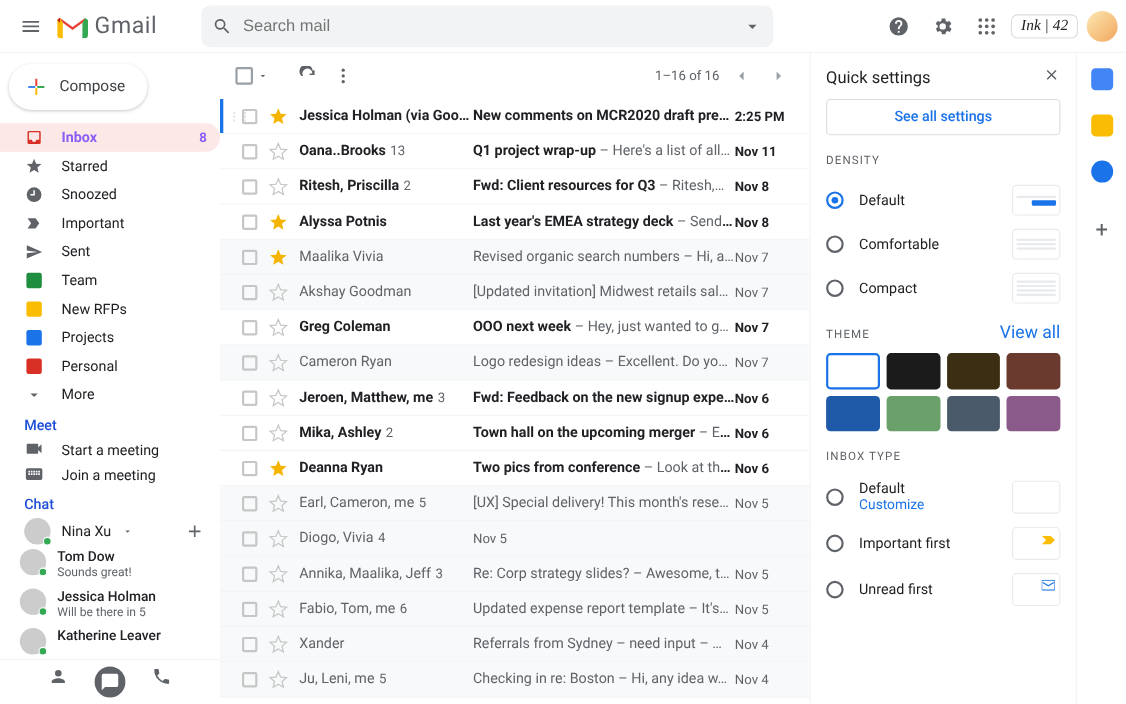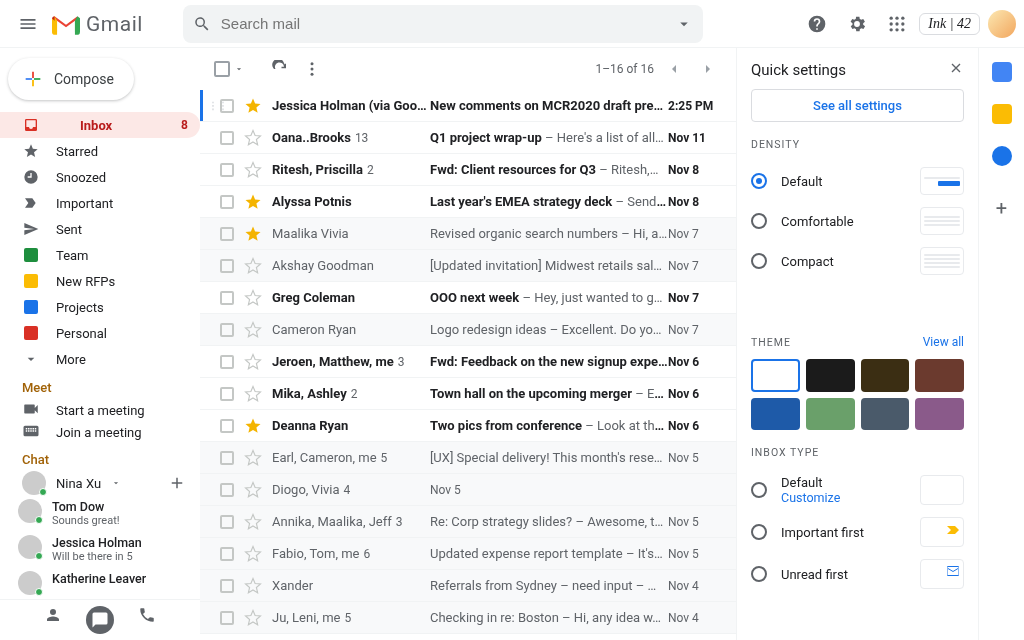--- a/index.html
+++ b/index.html
@@ -20,27 +20,27 @@
   .header-icon { width: 36px; height: 36px; display: flex; align-items: center; justify-content: center; border-radius: 50%; cursor: pointer; }
   .brand-badge { border: 1px solid #dadce0; border-radius: 6px; padding: 2px 8px; font-style: italic; font-family: cursive; font-size: 14px; display: flex; align-items: center; gap: 4px; }
   .avatar { width: 28px; height: 28px; border-radius: 50%; background: linear-gradient(135deg,#fce8b2,#f2a65e); margin-left: 4px; }
   
   .body { display: flex; flex: 1; overflow: hidden; }
   
   .sidebar { width: 200px; display: flex; flex-direction: column; padding-top: 10px; overflow-y: auto; font-size: 13px; }
   .compose { display: flex; align-items: center; gap: 10px; margin: 0 0 12px 8px; padding: 10px 20px 10px 14px; border-radius: 24px; box-shadow: 0 1px 3px rgba(60,64,67,.3); width: fit-content; cursor: pointer; background: #fff; font-size: 14px; color: #3c4043; }
   .compose svg { width: 22px; height: 22px; }
   .nav-item { display: flex; align-items: center; height: 26px; padding: 0 12px 0 22px; border-radius: 0 13px 13px 0; cursor: pointer; color: #202124; }
-  .nav-item.active { background: #fce8e6; color: #b91c1c; font-weight: 700; gap: 24px; }
+  .nav-item.active { background: #fce8e6; color: #8b5cf6; font-weight: 700; }
   .nav-item .ico { width: 18px; height: 18px; margin-right: 16px; display:flex; align-items:center; justify-content:center; }
   .nav-item .ico svg { width: 16px; height: 16px; fill: #5f6368; }
   .nav-item.active .ico svg { fill: #d93025; }
   .nav-item .count { margin-left: auto; font-size: 12px; font-weight: 700; }
   .label-dot { width: 14px; height: 14px; border-radius: 2px; }
-  .section-title { font-size: 13px; font-weight: 500; color: #a16207; padding: 8px 0 4px 22px; }
+  .section-title { font-size: 13px; font-weight: 500; color: #1d4ed8; padding: 8px 0 4px 22px; }
   .meet-item, .chat-self { display: flex; align-items: center; height: 28px; padding-left: 22px; cursor: pointer; }
   .meet-item .ico { width: 18px; margin-right: 16px; }
   .chat-self { justify-content: space-between; padding-right: 14px; }
   .chat-self .left { display:flex; align-items:center; gap:10px; }
   .mini-avatar { width: 24px; height: 24px; border-radius: 50%; background: #ccc; position: relative; }
   .presence { position:absolute; bottom:-1px; right:-1px; width:8px; height:8px; border-radius:50%; background:#34a853; border:1.5px solid #fff; }
   .chat-thread { display: flex; align-items: flex-start; gap: 10px; padding: 4px 10px 4px 18px; cursor:pointer; }
   .chat-thread .name { font-size: 12.5px; font-weight: 500; }
   .chat-thread .preview { font-size: 11px; color: #5f6368; }
   .sidebar-bottom { margin-top: auto; border-top: 1px solid #f1f3f4; display:flex; justify-content:center; gap:24px; padding:6px 0; }
@@ -84,21 +84,21 @@
   .qs-section-label { font-size:10.5px; letter-spacing:1px; color:#5f6368; text-transform:uppercase; margin-top:6px; }
   .density-row, .inbox-row { display:flex; align-items:center; gap:14px; padding:6px 0; cursor:pointer; }
   .radio { width:16px; height:16px; border:2px solid #5f6368; border-radius:50%; flex-shrink:0; position:relative; }
   .radio.checked { border-color:#1a73e8; }
   .radio.checked::after { content:''; position:absolute; inset:3px; background:#1a73e8; border-radius:50%; }
   .density-row .label, .inbox-row .label-col { flex:1; }
   .density-preview { width:44px; height:28px; border:1px solid #e8eaed; border-radius:4px; background:#fff; display:flex; flex-direction:column; justify-content:center; gap:2px; padding:3px; }
   .density-preview .line { height:2px; background:#e8eaed; border-radius:1px; }
   .density-preview.default .accent { height:5px; background:#1a73e8; width:60%; border-radius:1px; align-self:flex-end; }
   .theme-head { display:flex; justify-content:space-between; align-items:baseline; }
-  .theme-head a { color:#1a73e8; font-size:12px; text-decoration:none;margin-top:44px; }
+  .theme-head a { color:#1a73e8; font-size:16px; text-decoration:none; }
   .theme-grid { display:grid; grid-template-columns:repeat(4,1fr); gap:6px; }
   .theme-tile { aspect-ratio: 1.5/1; border-radius:4px; background:#ccc; cursor:pointer; }
   .theme-tile.selected { outline:2px solid #1a73e8; outline-offset:-2px; background:#fff; border:1px solid #e8eaed; }
   .inbox-row .label-col .sub { color:#1a73e8; font-size:12.5px; }
   .inbox-preview { width:44px; height:30px; border:1px solid #e8eaed; border-radius:4px; background:#fff; position:relative; }
   .inbox-preview .badge { position:absolute; top:4px; right:4px; width:12px; height:8px; }
   
   .rail { width:46px; border-left:1px solid #f1f3f4; display:flex; flex-direction:column; align-items:center; padding-top:14px; gap:22px; }
   .rail-ico { width:20px; height:20px; border-radius:4px; }
   .rail .plus { margin-top:8px; font-size:20px; color:#5f6368; cursor:pointer; }

